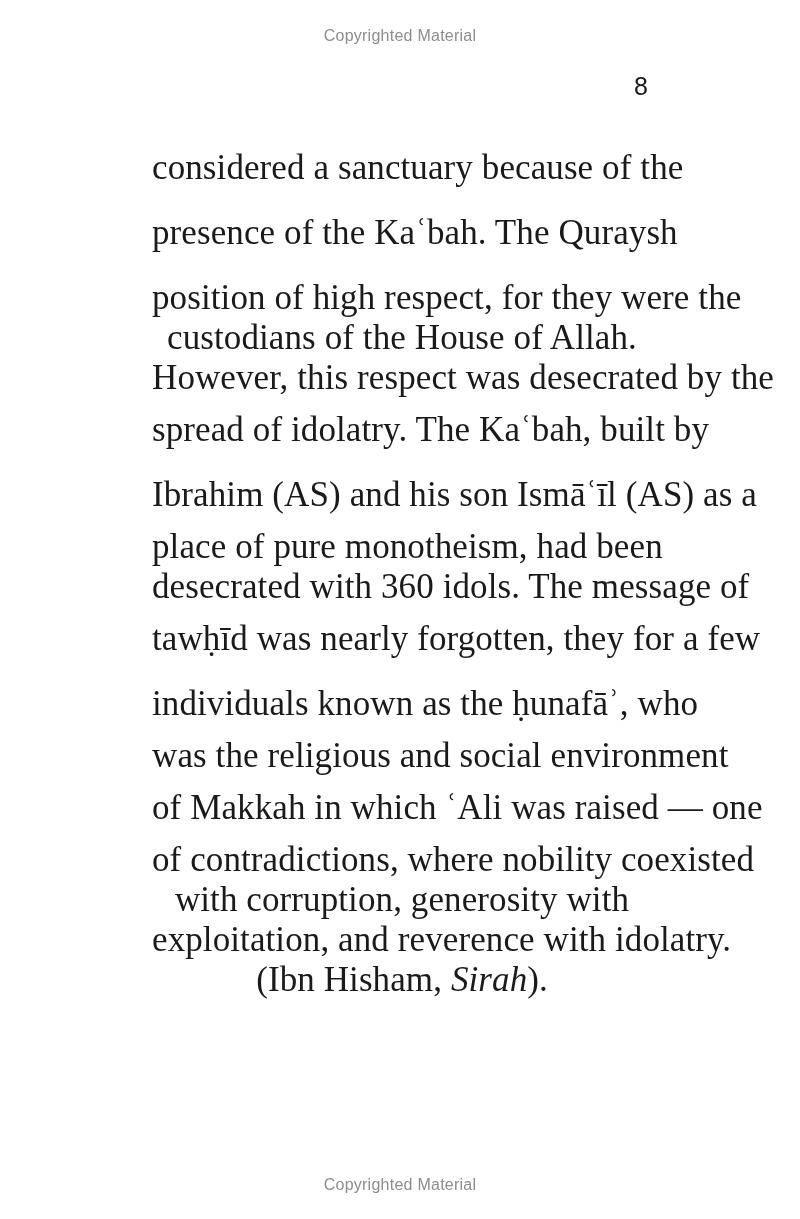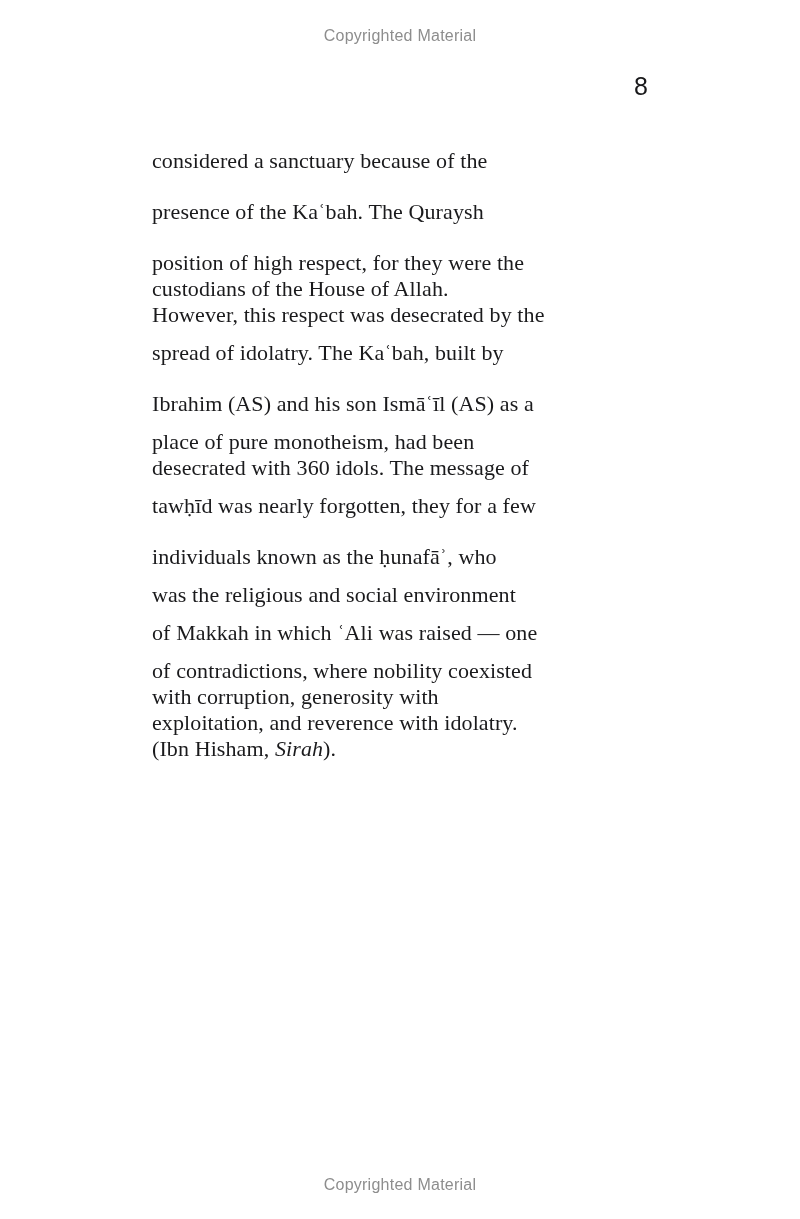--- a/index.html
+++ b/index.html
@@ -54,29 +54,29 @@
   
   .body-block {
     position: absolute;
     top: 148px;
     left: 152px;
     width: 500px;
   }
   .text-line {
     display: block;
     font-family: "Liberation Serif", "DejaVu Serif", serif;
-    font-size: 22px;
+    font-size: 35px;
     color: #1a1a1c;
     white-space: nowrap;
     letter-spacing: 0.1px;
   }
   
   .gap-loose { margin-bottom: 25px; }
   .gap-tight { margin-bottom: 12px; }
-  .gap-none  { margin-bottom: 0; }
+  .gap-none  { margin-bottom: 0; text-align: center; }
 
   .text-line em,
   .italic {
     font-style: italic;
   }
 </style>
 </head>
 <body>
 
 <div class="page">

